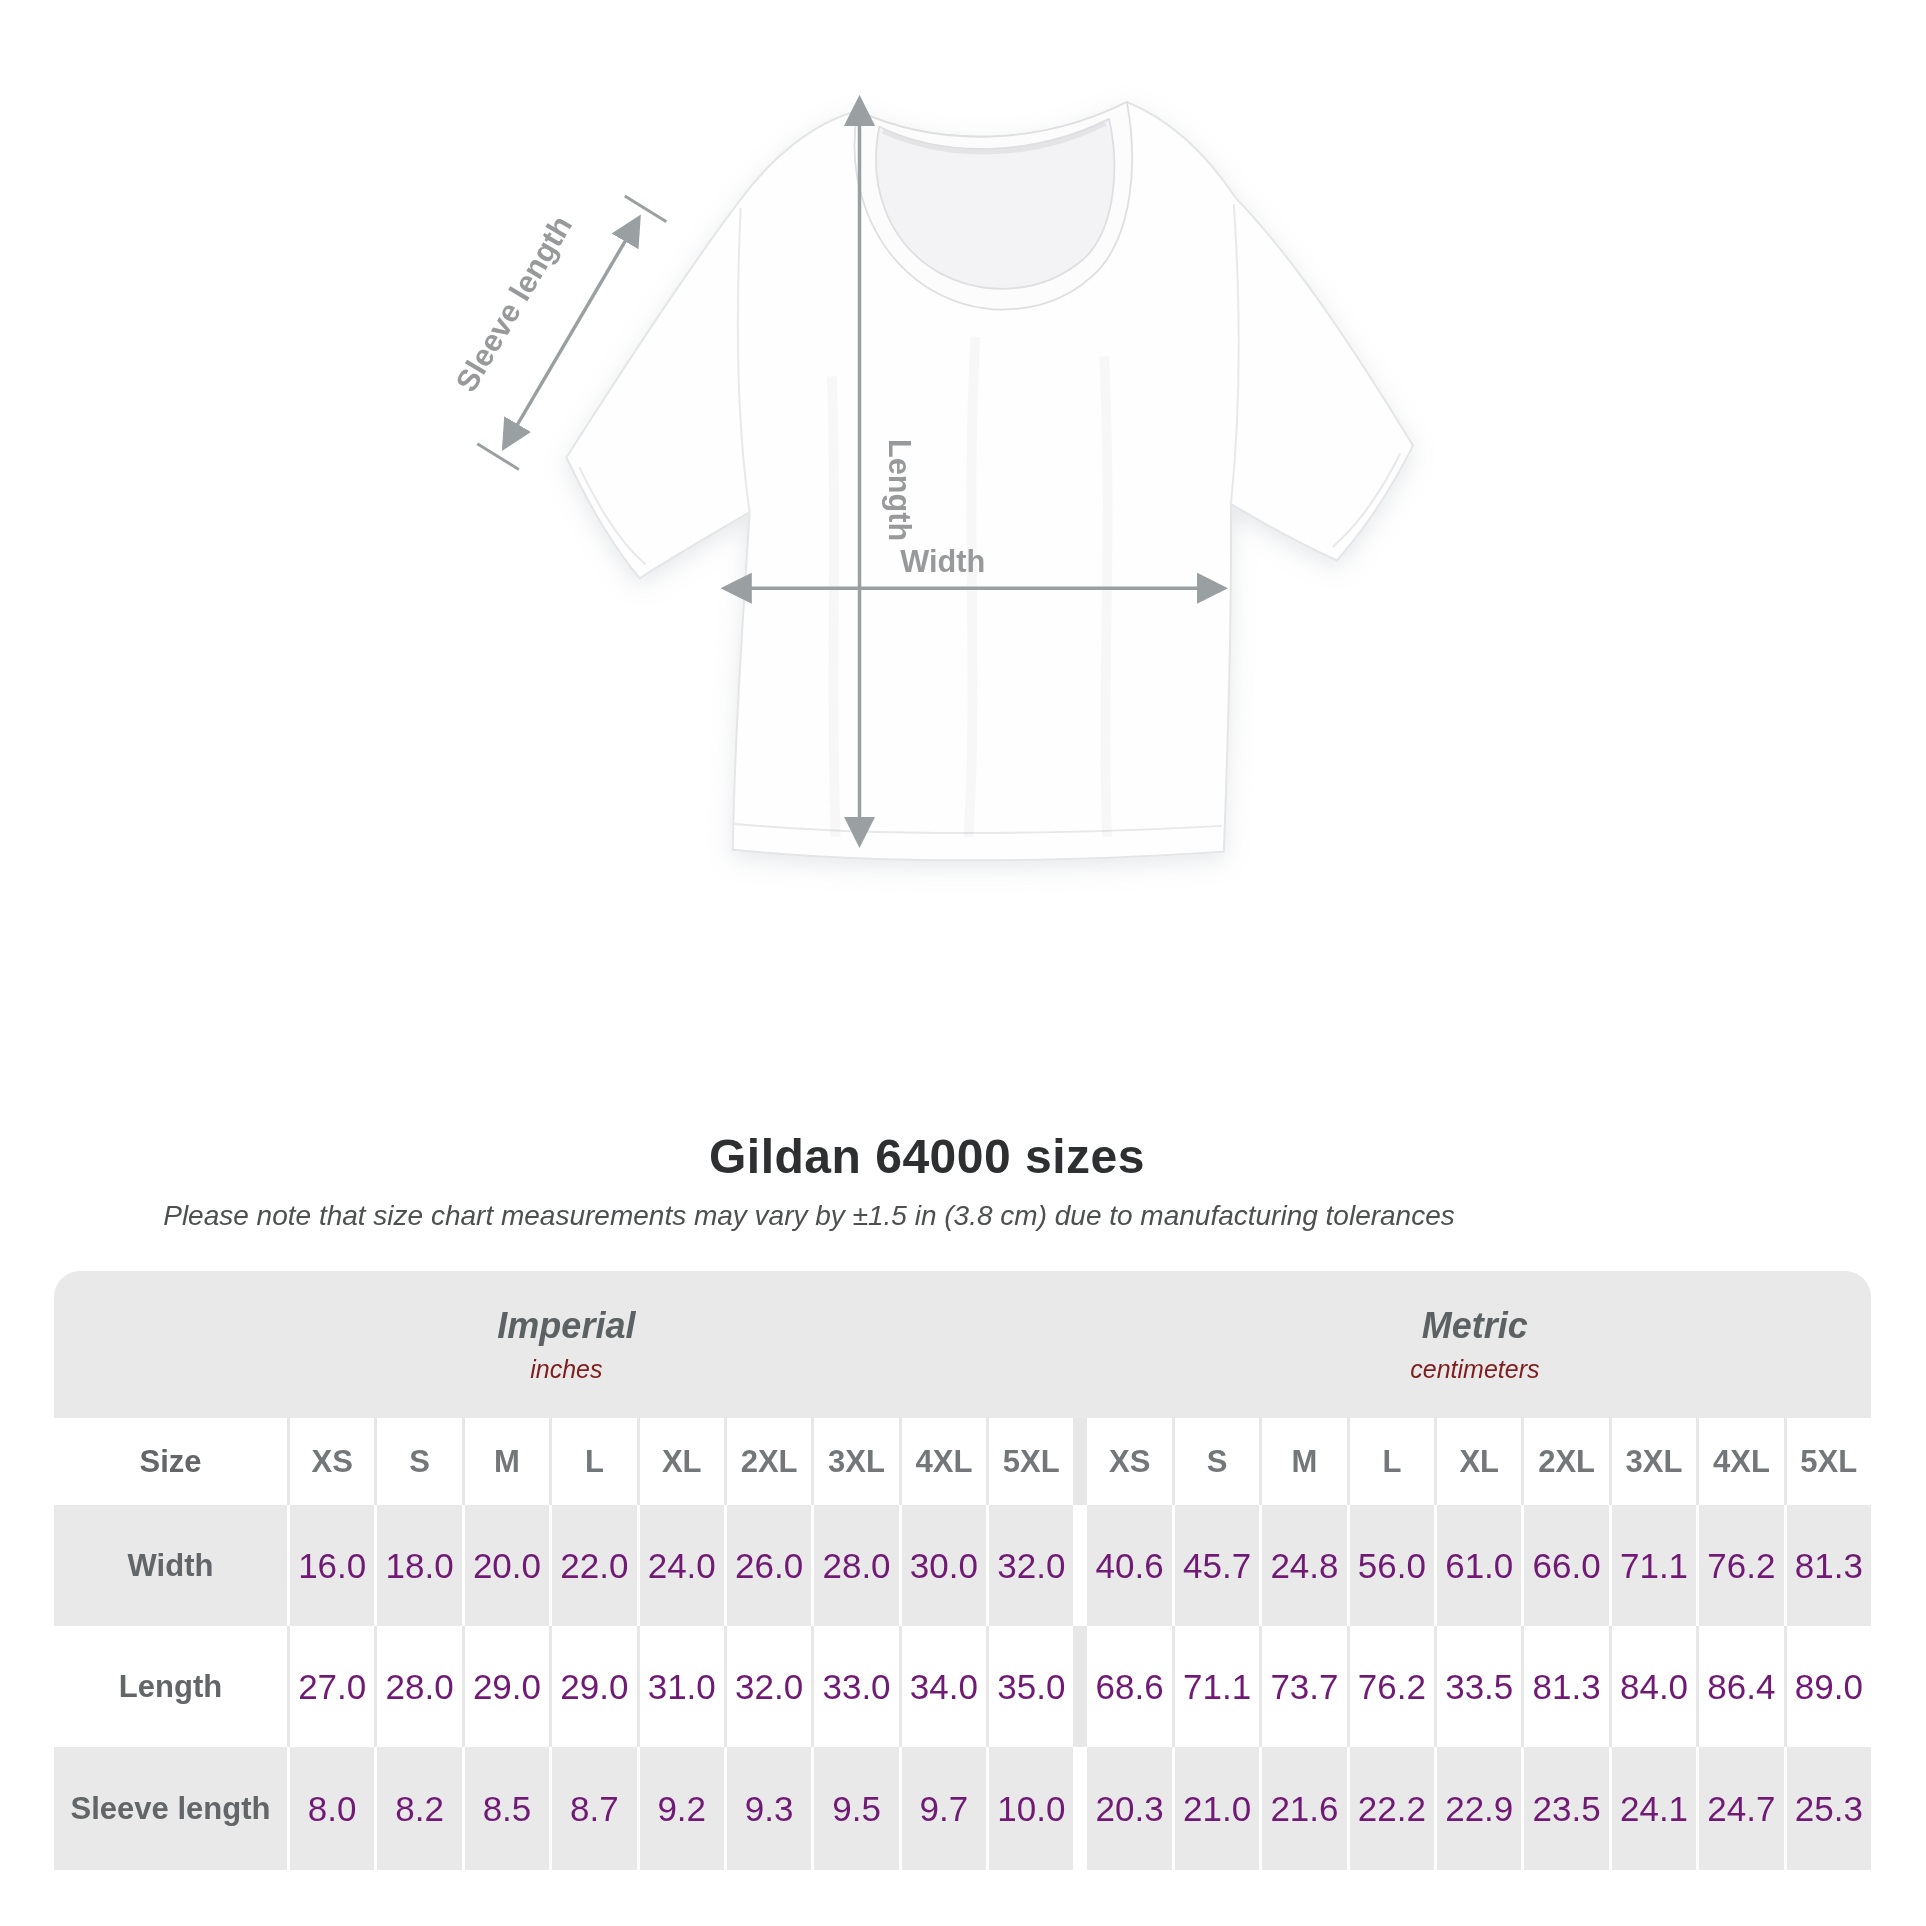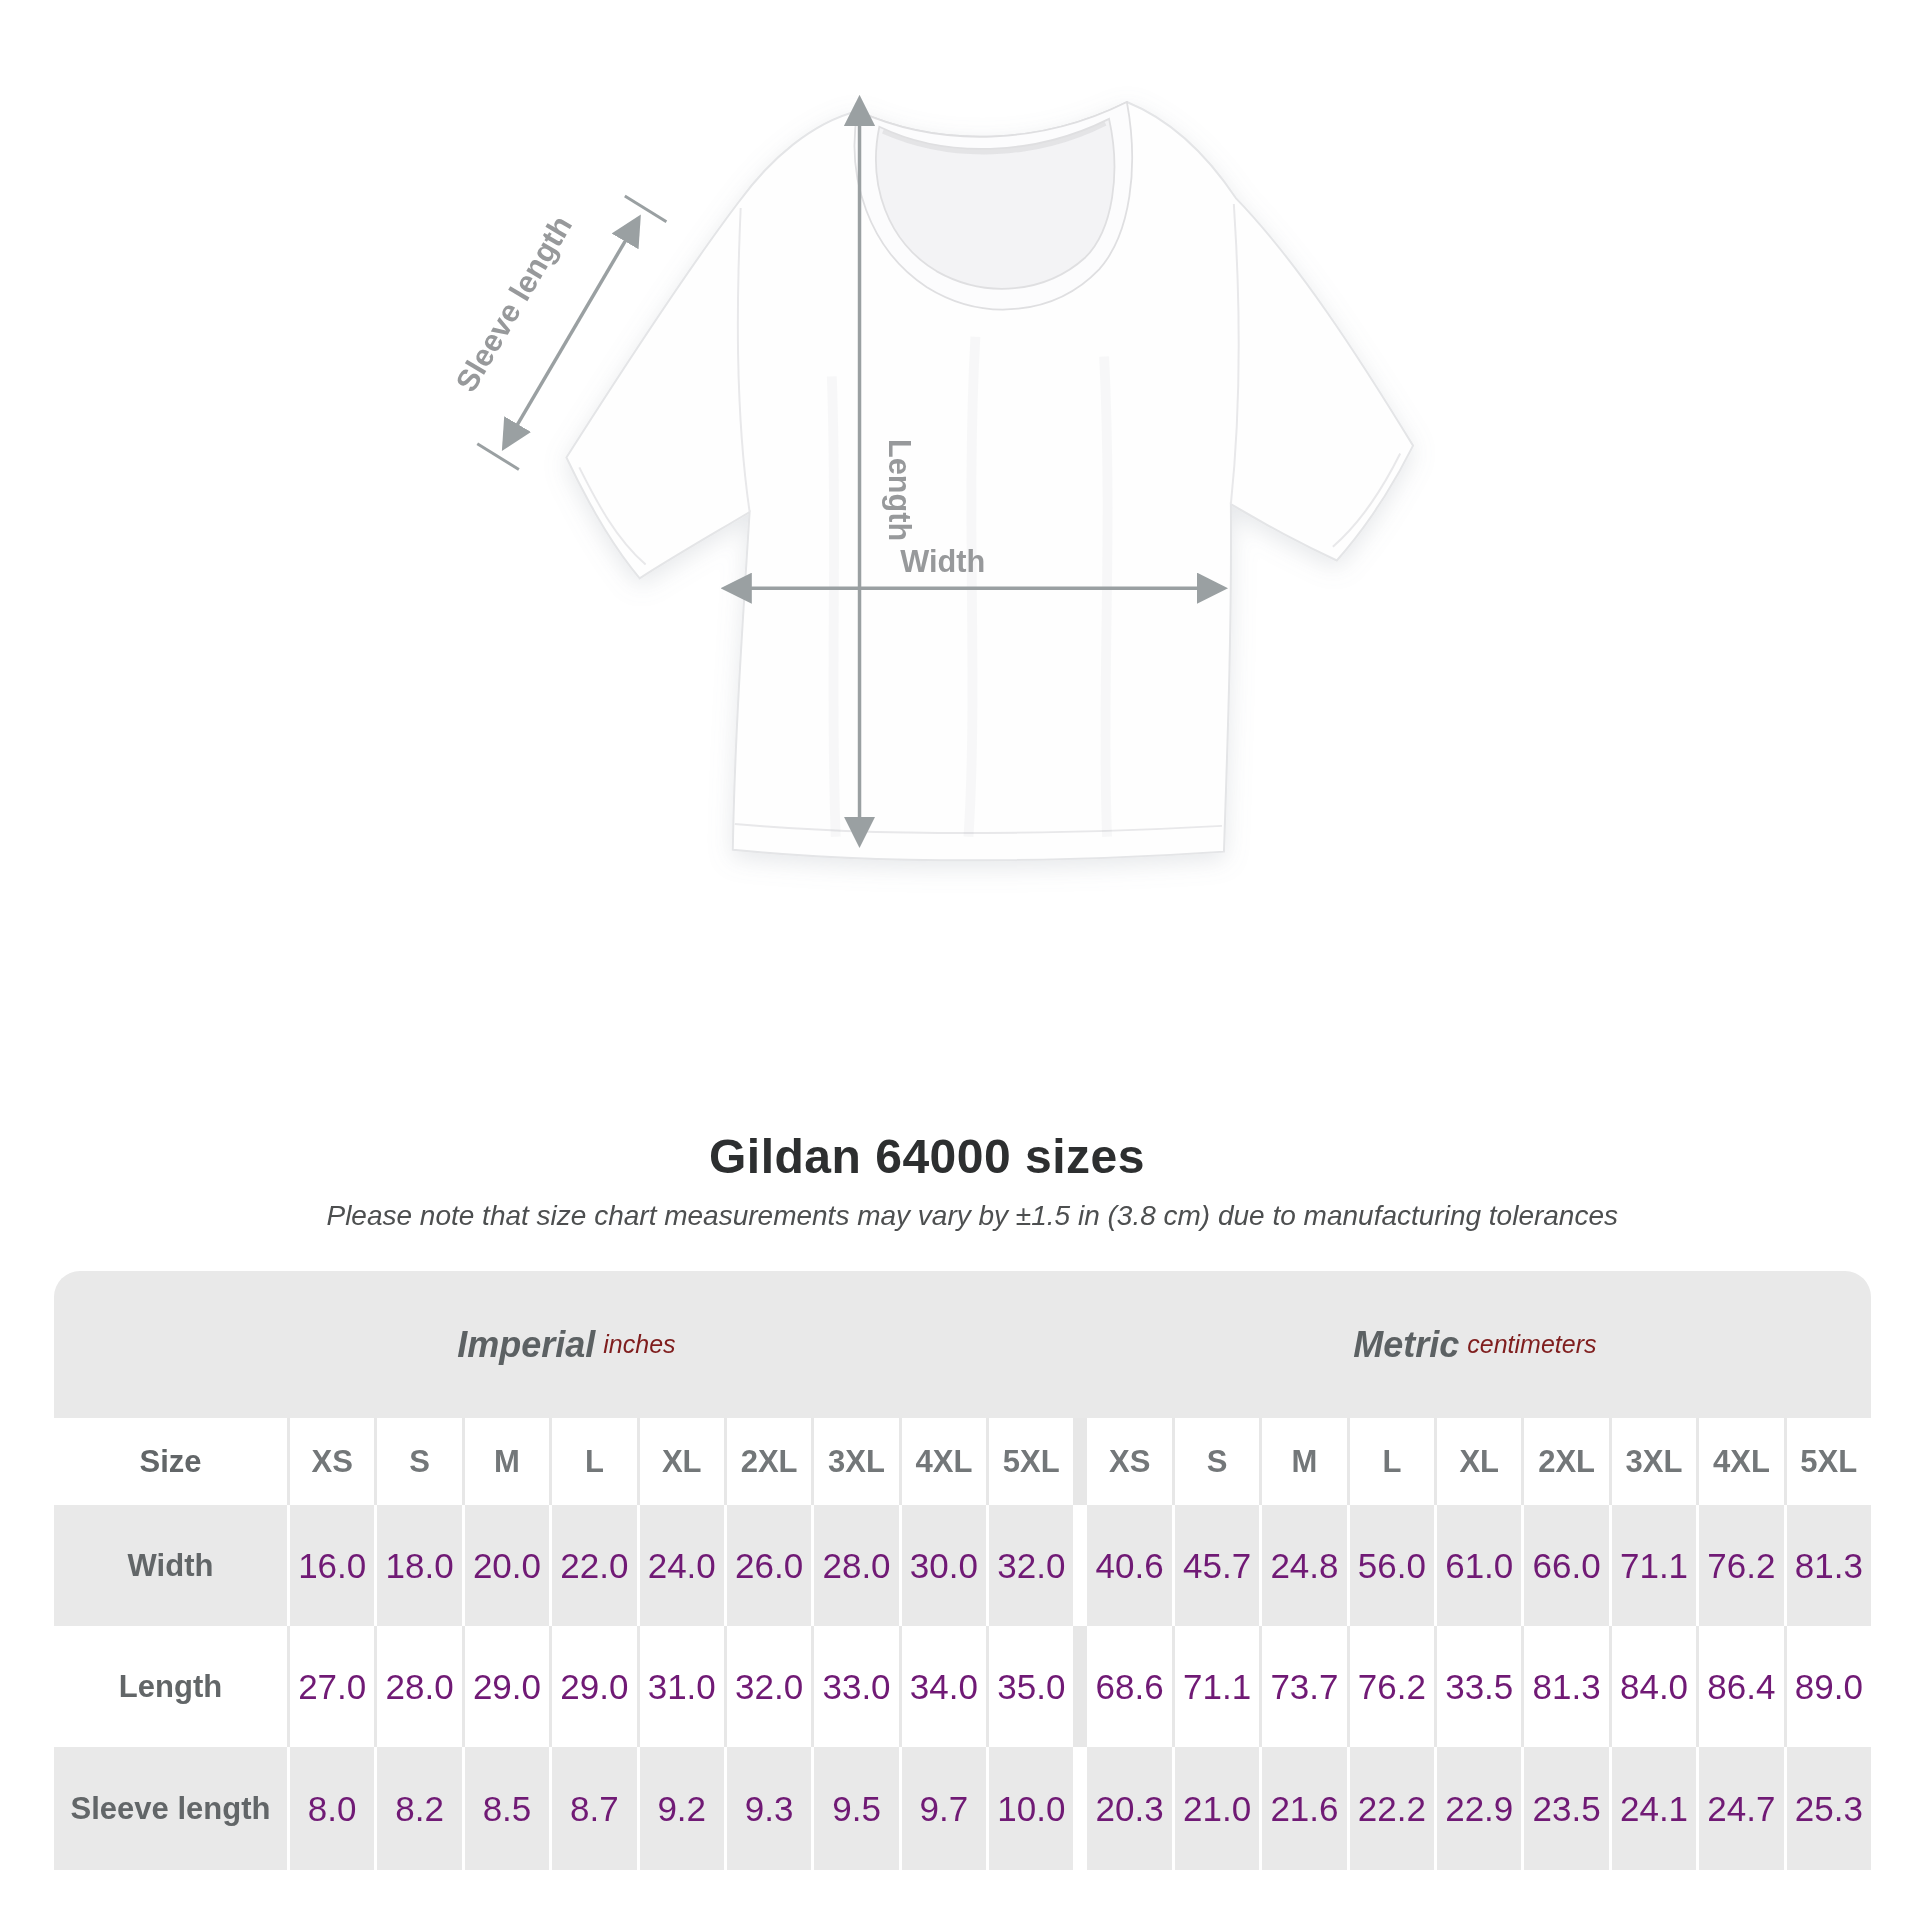--- a/index.html
+++ b/index.html
@@ -5,28 +5,28 @@
   html,body{margin:0;padding:0;background:#ffffff;}
   body{width:1927px;height:1927px;position:relative;overflow:hidden;
        font-family:"Liberation Sans", sans-serif;}
 
   
   .shirt-wrap{position:absolute;top:0;left:0;width:1927px;height:1121px;}
 
   
   .page-title{position:absolute;top:1129px;left:0;width:1854px;text-align:center;
       font-size:48px;font-weight:bold;color:#2d2f30;letter-spacing:0.5px;}
-  .page-subtitle{position:absolute;top:1200px;left:0;width:1618px;text-align:right;
+  .page-subtitle{position:absolute;top:1200px;left:0;width:1618px;text-align:center;
       font-size:28px;font-style:italic;color:#4d4f50;}
 
   
   .size-table{position:absolute;top:1271px;left:54px;width:1817px;height:630px;
       border-radius:26px;overflow:hidden;}
   .units-band{display:flex;height:147px;background:#e9e9e9;}
-  .units-half{display:flex;flex-direction:row;align-items:center;justify-content:center;gap:8px;}
+  .units-half{display:flex;flex-direction:column;align-items:center;justify-content:center;gap:8px;}
   .units-half.imperial{width:56.4%;}
   .units-half.metric{width:43.6%;}
   .units-label{font-size:36px;font-weight:bold;font-style:italic;color:#5c6163;}
   .units-sub{font-size:25px;font-style:italic;color:#7f1d1d;}
 
   .t-row{display:grid;grid-template-columns:233px repeat(9,1fr) 11px repeat(9,1fr);}
   .row-white{--sep:#e7e7e7;background:#ffffff;}
   .row-gray{--sep:#ffffff;background:#e9e9e9;}
   .row-size{height:87px;}
   .row-h122{height:121px;}

